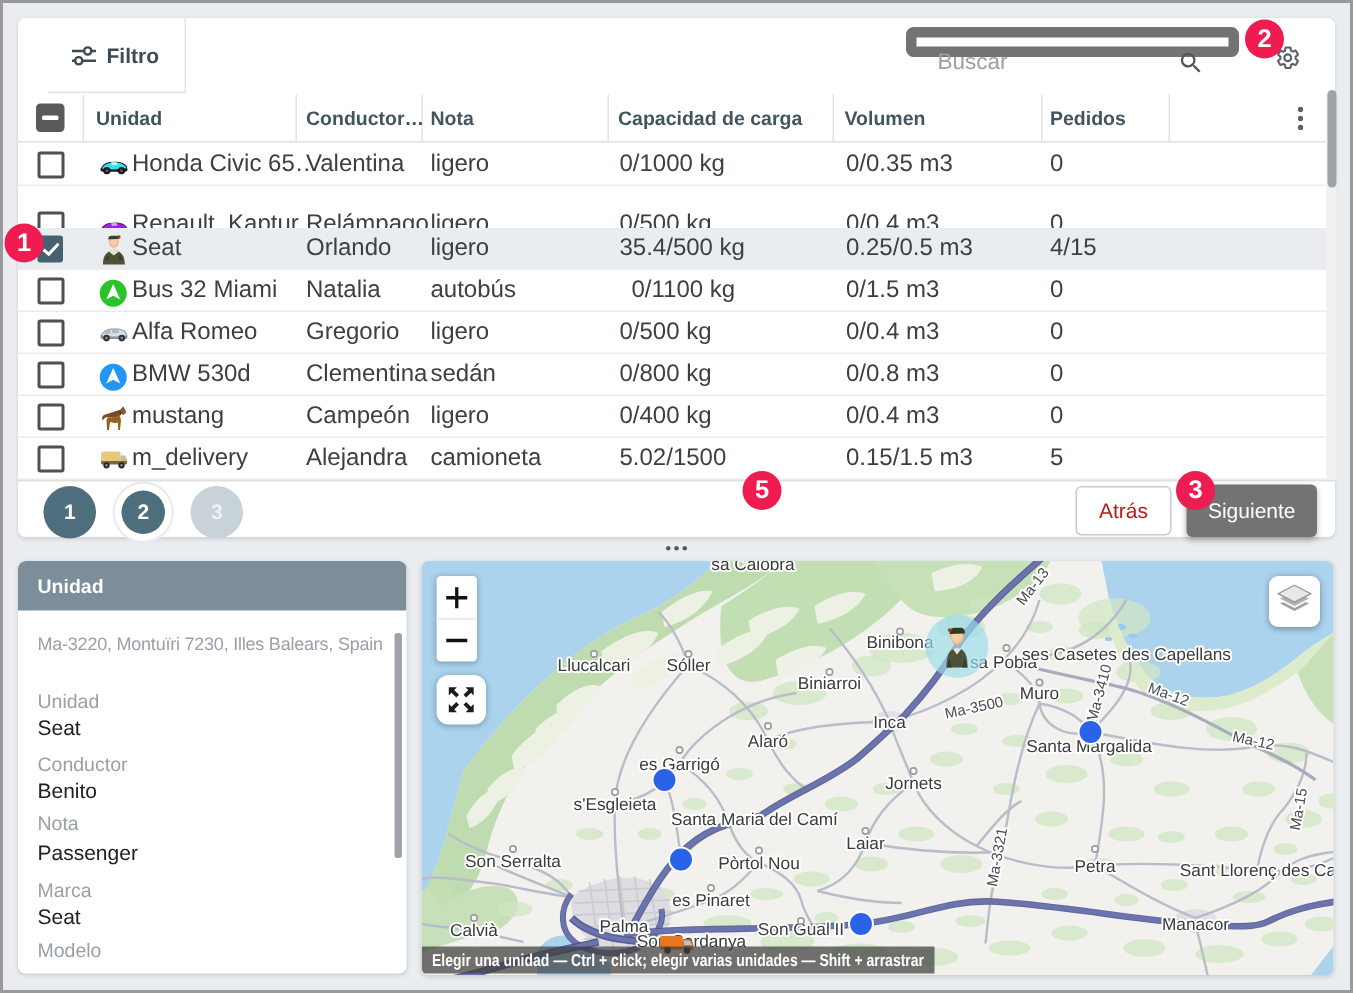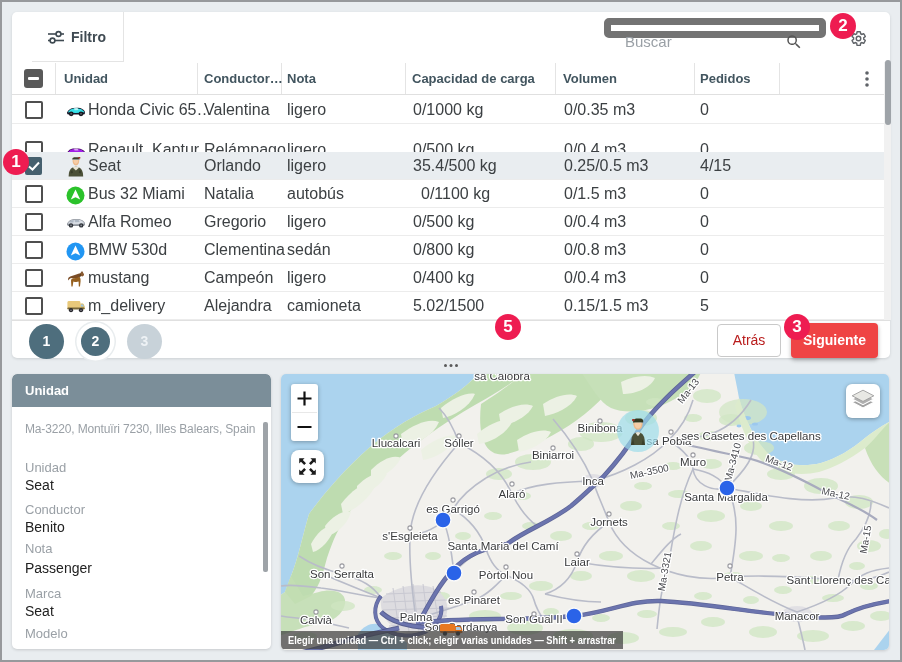--- a/index.html
+++ b/index.html
@@ -18,21 +18,21 @@
   .row { position:absolute; left:0; width:872px; height:28px; }
   .row.sel { background:#e9edf0; }
   .row .sep { position:absolute; left:0; bottom:0; width:872px; height:1px; background:#ececec; }
   .cell { position:absolute; top:0; height:28px; line-height:28px; font-size:16px; color:#3c4043; white-space:nowrap; }
   .sbar { position:absolute; left:872px; top:50px; width:7px; height:258px; background:#f1f1f1; }
   .sthumb { position:absolute; left:872.5px; top:48px; width:6px; height:65px; background:#9ea3a8; border-radius:3px; }
   .tfoot { position:absolute; left:0; top:308px; width:878px; height:38px; border-top:1px solid #e0e0e0; }
   .pgc { position:absolute; top:3px; width:35px; height:35px; border-radius:50%; color:#fff; font-size:14px; font-weight:bold; text-align:center; line-height:35px; }
   .green { position:absolute; left:165px; top:0; height:38px; line-height:38px; color:#27a042; font-size:13px; }
   .btn-atras { position:absolute; left:705px; top:3px; width:64px; height:33px; background:#fff; border:1px solid #c9c9c9; border-radius:4px; color:#b91c1c; font-size:14px; text-align:center; line-height:31px; }
-  .btn-sig { position:absolute; left:779px; top:2px; width:87px; height:35px; background:#ef4444; border-radius:4px; color:#fff; font-size:14px; font-weight:bold; text-align:center; line-height:35px; box-shadow:0 2px 4px rgba(0,0,0,.3); }
+  .btn-sig { position:absolute; left:779px; top:2px; width:87px; height:35px; background:#737373; border-radius:4px; color:#fff; font-size:14px; font-weight:normal; text-align:center; line-height:35px; box-shadow:0 2px 4px rgba(0,0,0,.3); }
   .badge { position:absolute; width:26px; height:26px; border-radius:50%; background:#ee1c51; color:#fff; font-size:17px; font-weight:bold; text-align:center; line-height:26px; z-index:60; }
   .dots3 { position:absolute; left:443px; top:363px; width:16px; height:5px; z-index:10; }
   .lpanel { position:absolute; left:12px; top:374px; width:259px; height:275px; background:#fff; border-radius:5px; box-shadow:0 1px 3px rgba(0,0,0,.15); overflow:hidden; }
   .lpanel .hd { height:33px; background:#7b8e99; color:#fff; font-weight:bold; font-size:13px; line-height:33px; padding-left:13px; border-radius:5px 5px 0 0; }
   .lpanel .addr { position:absolute; left:13px; top:48px; width:244px; font-size:12px; letter-spacing:-0.15px; color:#9aa0a6; white-space:nowrap; overflow:hidden; }
   .fld-l { position:absolute; left:13px; font-size:13px; color:#9aa0a6; }
   .fld-v { position:absolute; left:13px; font-size:14px; color:#212121; }
   .pthumb { position:absolute; left:251px; top:48px; width:5px; height:150px; background:#9ea3a8; border-radius:2px; }
   .map { position:absolute; left:281px; top:374px; width:608px; height:276px; border-radius:5px; overflow:hidden; background:#f2f1ed; box-shadow:0 1px 3px rgba(0,0,0,.15); }
 </style>

